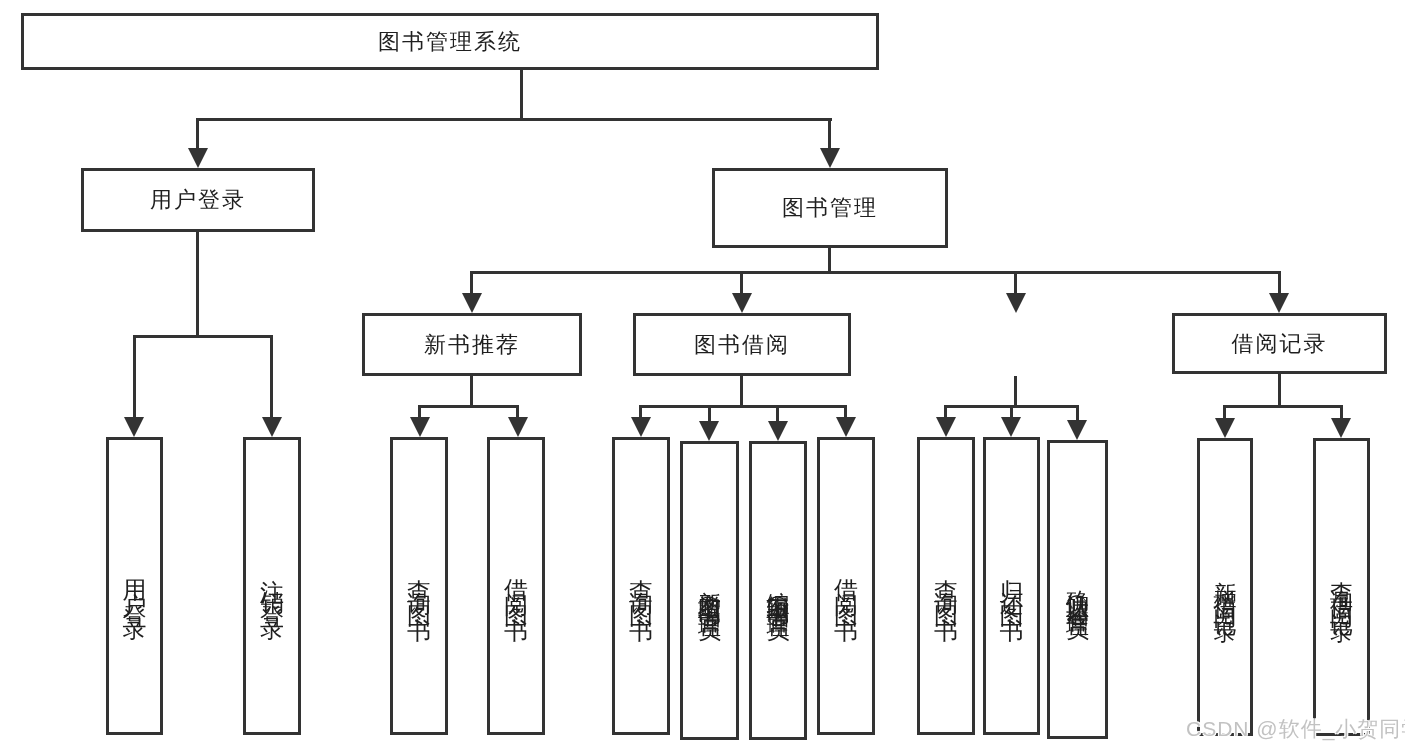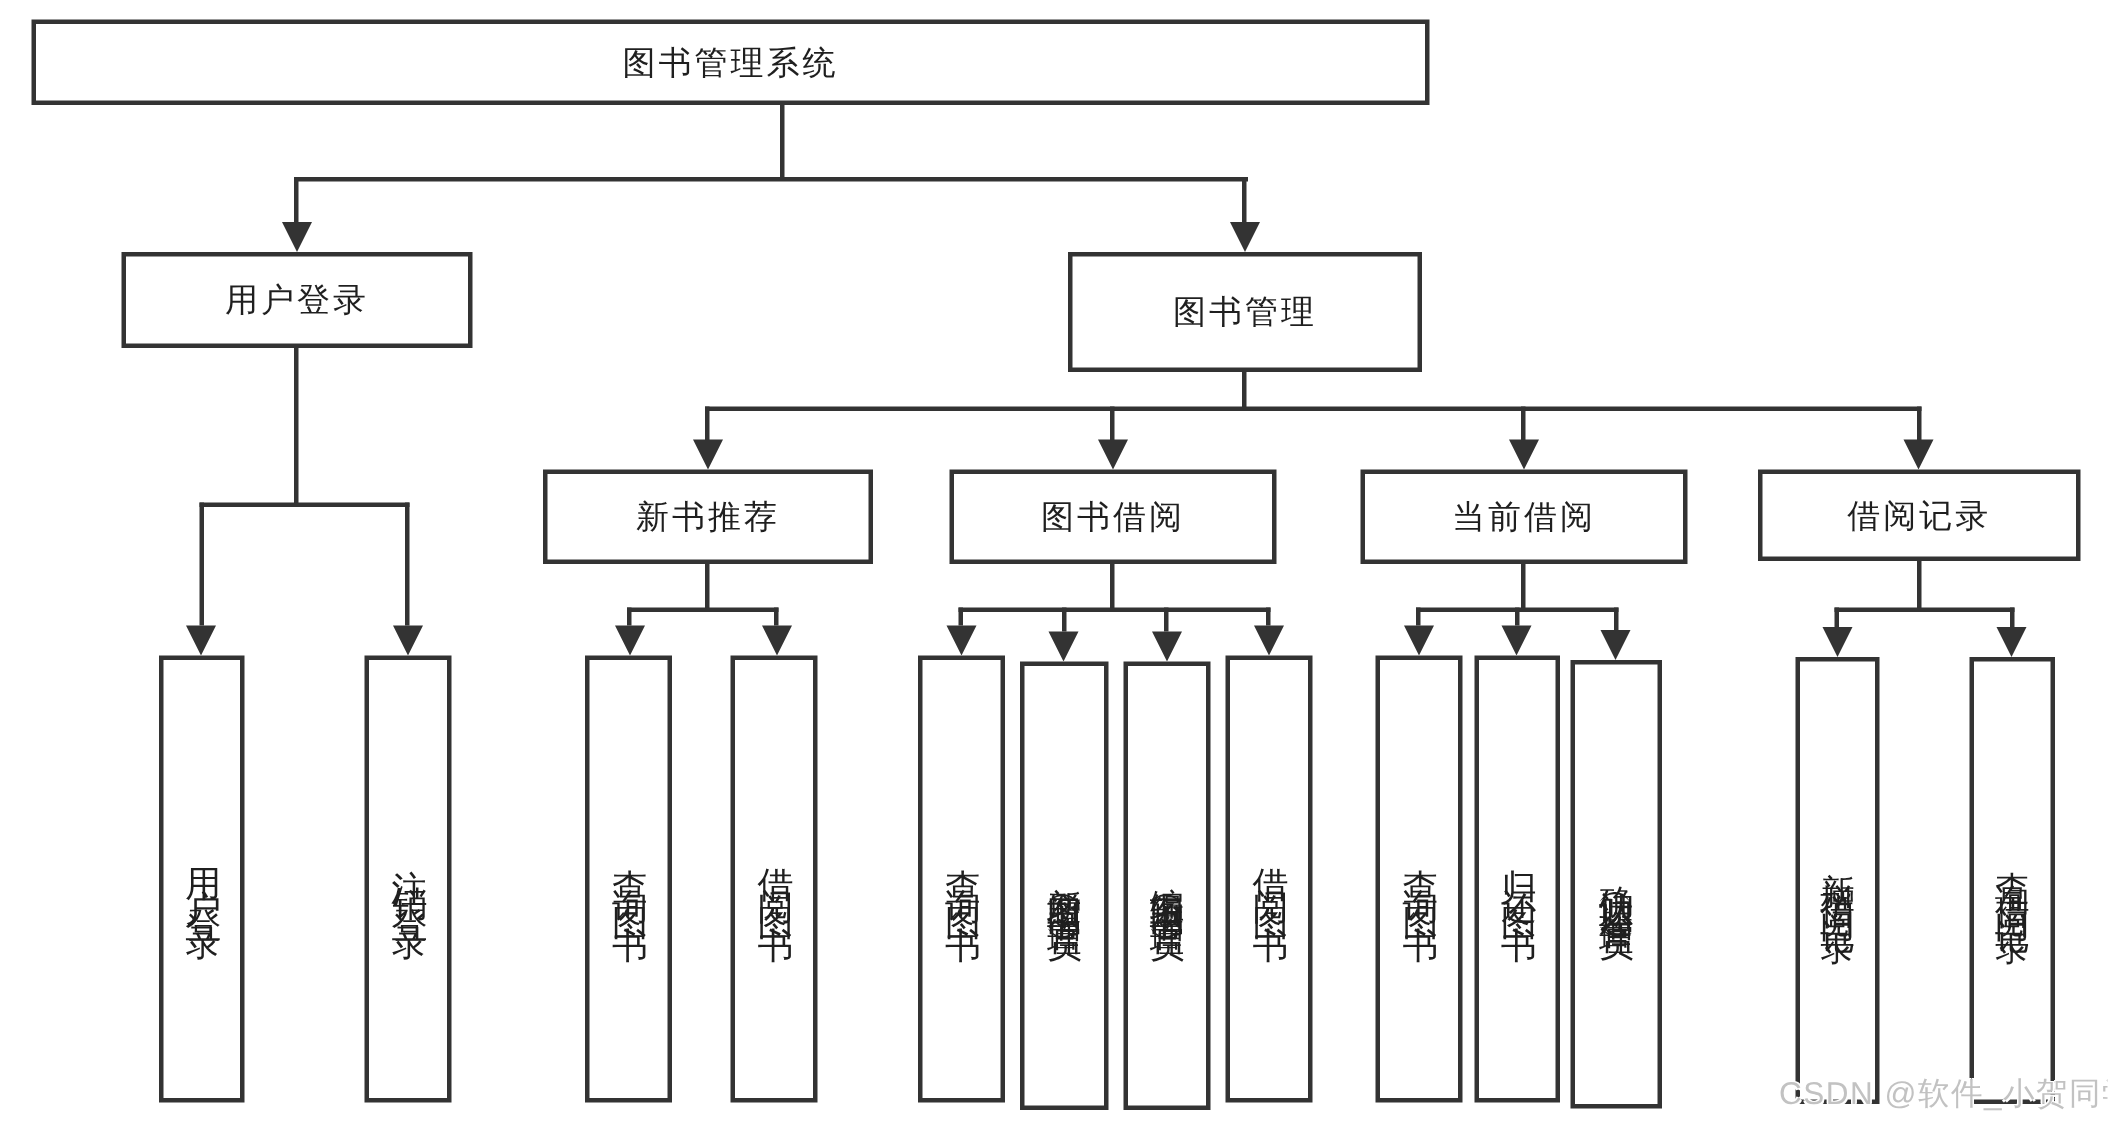--- a/index.html
+++ b/index.html
@@ -65,21 +65,21 @@
     white-space:nowrap;
     z-index:5;
     text-shadow:-1px -1px 0 #fff,1px -1px 0 #fff,-1px 1px 0 #fff,1px 1px 0 #fff;
   }
 </style>
 </head>
 <body>
 
 <div class="canvas">
 
-  <div class="node" style="left:21px;top:13px;width:932px;height:57px">
+  <div class="node" style="left:21px;top:13px;width:858px;height:57px">
     <span>图书管理系统</span>
   </div>
 
   <div class="ln v" style="left:520px;top:70px;height:48px"></div>
   <div class="ln h" style="left:196px;top:118px;width:636px"></div>
   <div class="ln v" style="left:196px;top:118px;height:32px"></div>
   <div class="ah" style="left:188px;top:148px"></div>
   <div class="ln v" style="left:828px;top:118px;height:32px"></div>
   <div class="ah" style="left:820px;top:148px"></div>
 
@@ -107,23 +107,20 @@
   <div class="ah" style="left:1006px;top:293px"></div>
   <div class="ln v" style="left:1278px;top:271px;height:24px"></div>
   <div class="ah" style="left:1269px;top:293px"></div>
 
   <div class="node" style="left:633px;top:313px;width:218px;height:63px">
     <span>图书借阅</span>
   </div>
   <div class="node" style="left:362px;top:313px;width:220px;height:63px">
     <span>新书推荐</span>
   </div>
-  <div class="node" style="left:907px;top:313px;width:218px;height:63px">
-    <span>当前借阅</span>
-  </div>
   <div class="node" style="left:1172px;top:313px;width:215px;height:61px">
     <span>借阅记录</span>
   </div>
 
   <div class="ln v" style="left:470px;top:376px;height:31px"></div>
   <div class="ln h" style="left:418px;top:405px;width:101px"></div>
   <div class="ln v" style="left:418px;top:405px;height:12px"></div>
   <div class="ah" style="left:410px;top:417px"></div>
   <div class="ln v" style="left:516px;top:405px;height:12px"></div>
   <div class="ah" style="left:508px;top:417px"></div>

